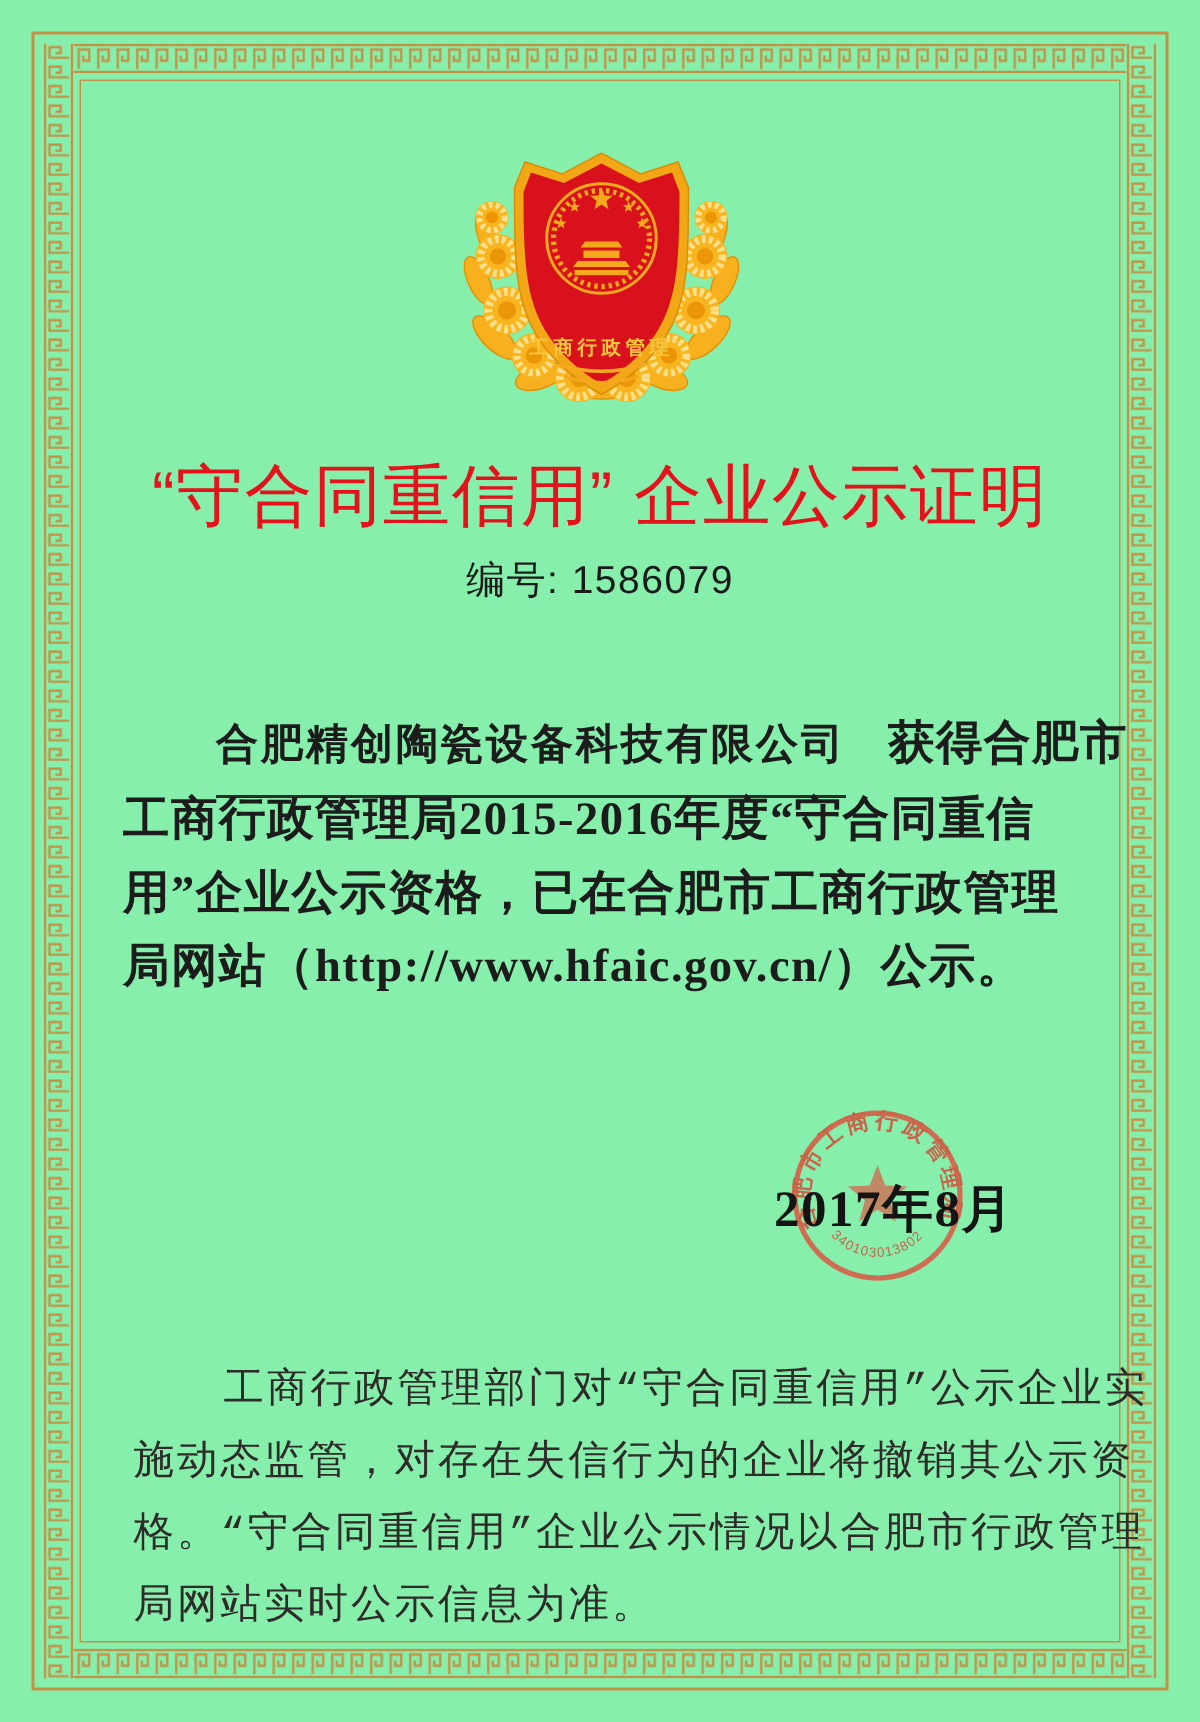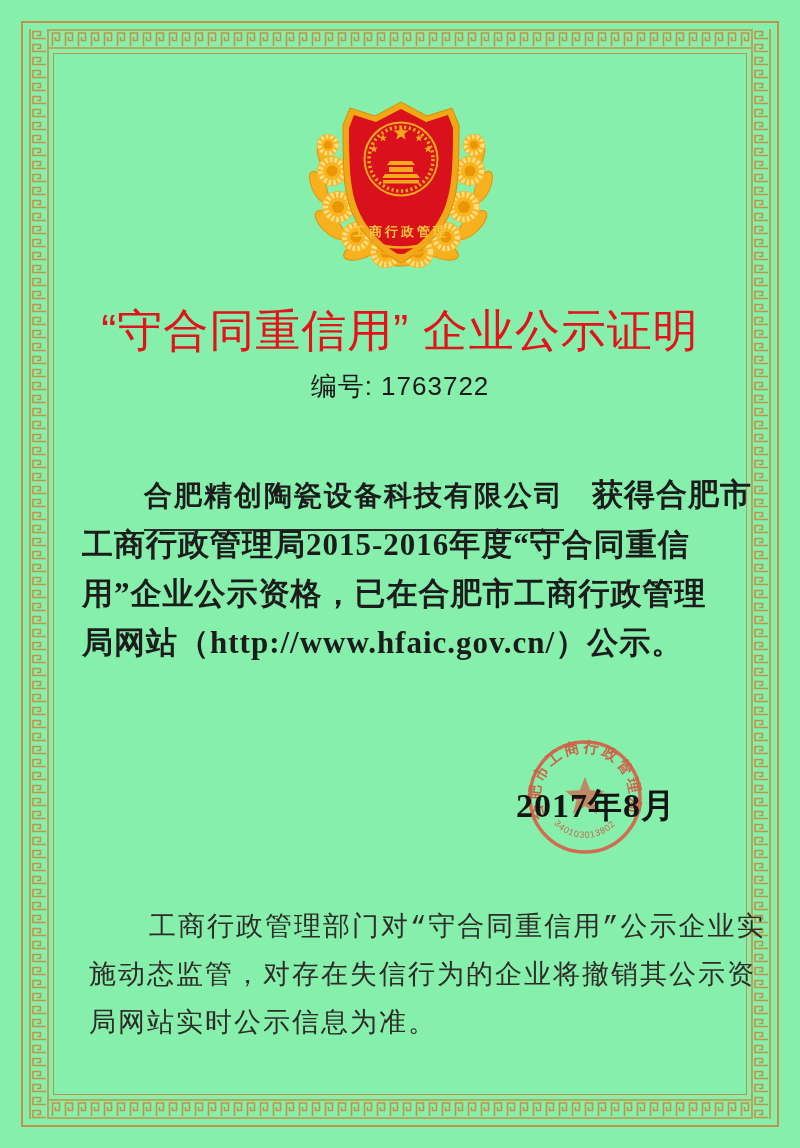--- a/index.html
+++ b/index.html
@@ -174,21 +174,21 @@
         <rect x="85" y="97" width="36" height="3.5"></rect>
       </g>
     </g>
 
     <text x="103" y="153" text-anchor="middle" font-size="13" font-weight="bold" fill="#f6c53e" letter-spacing="3" font-family="Liberation Serif, DejaVu Serif, serif">工商行政管理</text>
     <path d="M74,160 Q103,169 132,160" fill="none" stroke="#f3a81d" stroke-width="2.4"></path>
     <path d="M78,168 Q103,176 128,168" fill="none" stroke="#f3a81d" stroke-width="2"></path>
   </svg>
 
   <div class="cert-title">“守合同重信用” 企业公示证明</div>
-  <div class="serial">编号: 1763722</div>
+  <div class="serial">编号: 1586079</div>
 
   <div class="body-par">
     <div class="body-line first">
       <span class="company">合肥精创陶瓷设备科技有限公司</span><span class="after-company">获得合肥市</span>
     </div>
     <div class="body-line">工商行政管理局2015-2016年度“守合同重信</div>
     <div class="body-line">用”企业公示资格，已在合肥市工商行政管理</div>
     <div class="body-line">局网站（http://www.hfaic.gov.cn/）公示。</div>
   </div>
 
@@ -205,16 +205,17 @@
     <text font-size="9" fill="#d4503c" letter-spacing="0.8" font-family="Liberation Sans, DejaVu Sans, sans-serif">
       <textPath href="#stamp-bottom-arc" startOffset="2">3401030138021</textPath>
     </text>
   </svg>
 
   <div class="issue-date">2017年8月</div>
 
   <div class="footer-par">
     <div class="footer-line first">工商行政管理部门对“守合同重信用”公示企业实</div>
     <div class="footer-line">施动态监管，对存在失信行为的企业将撤销其公示资</div>
+    <div class="footer-line">格。“守合同重信用”企业公示情况以合肥市行政管理</div>
     <div class="footer-line">局网站实时公示信息为准。</div>
   </div>
 
 </div>
 
 </body></html>

